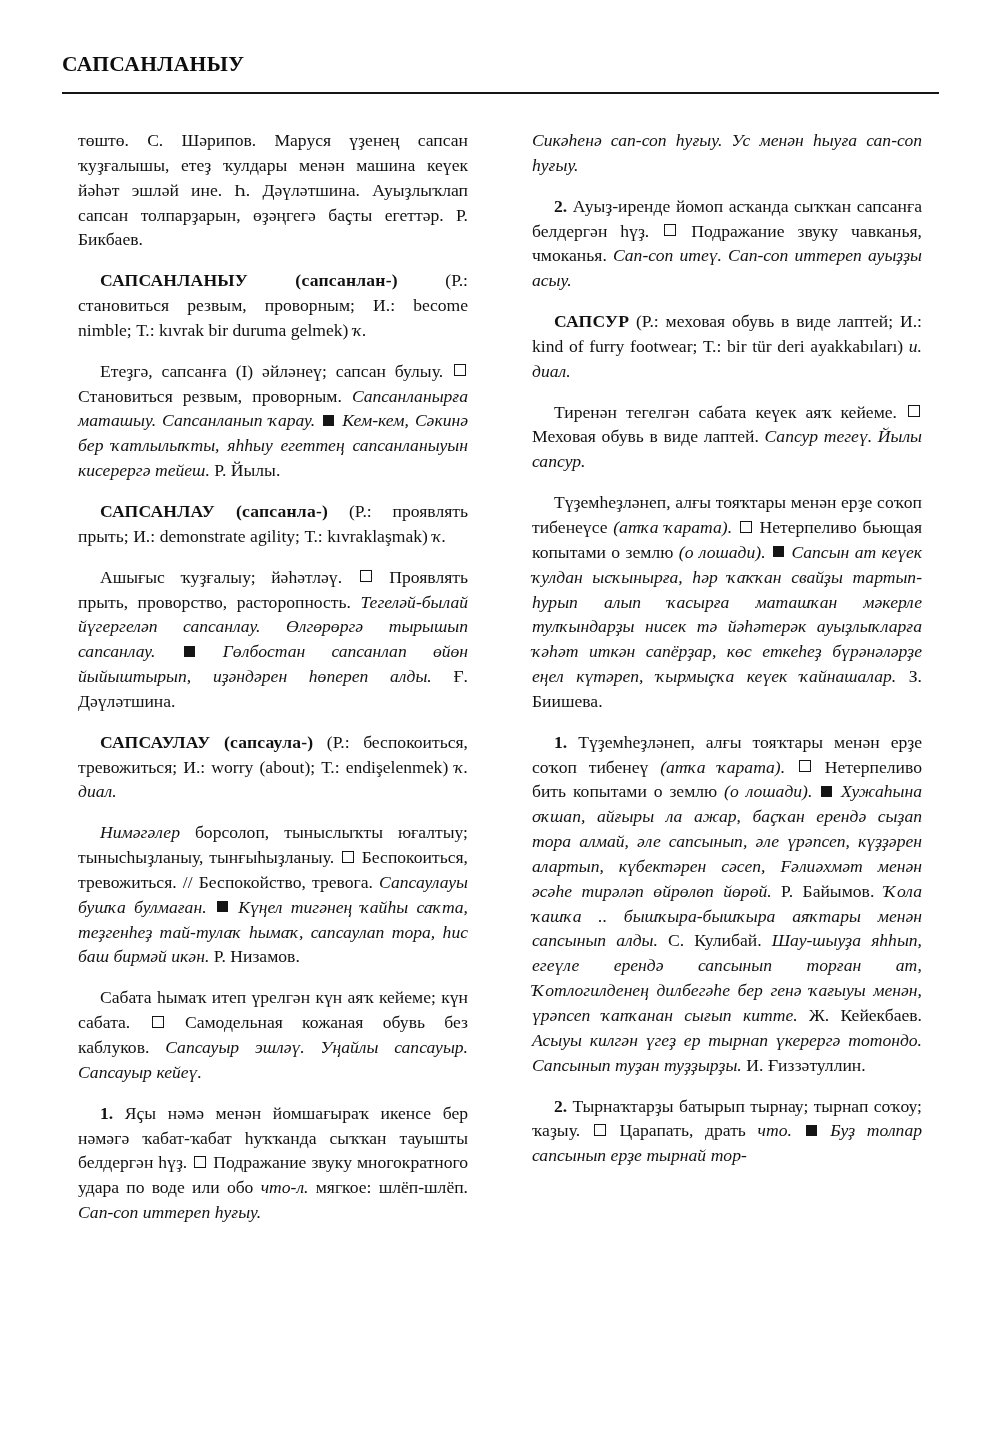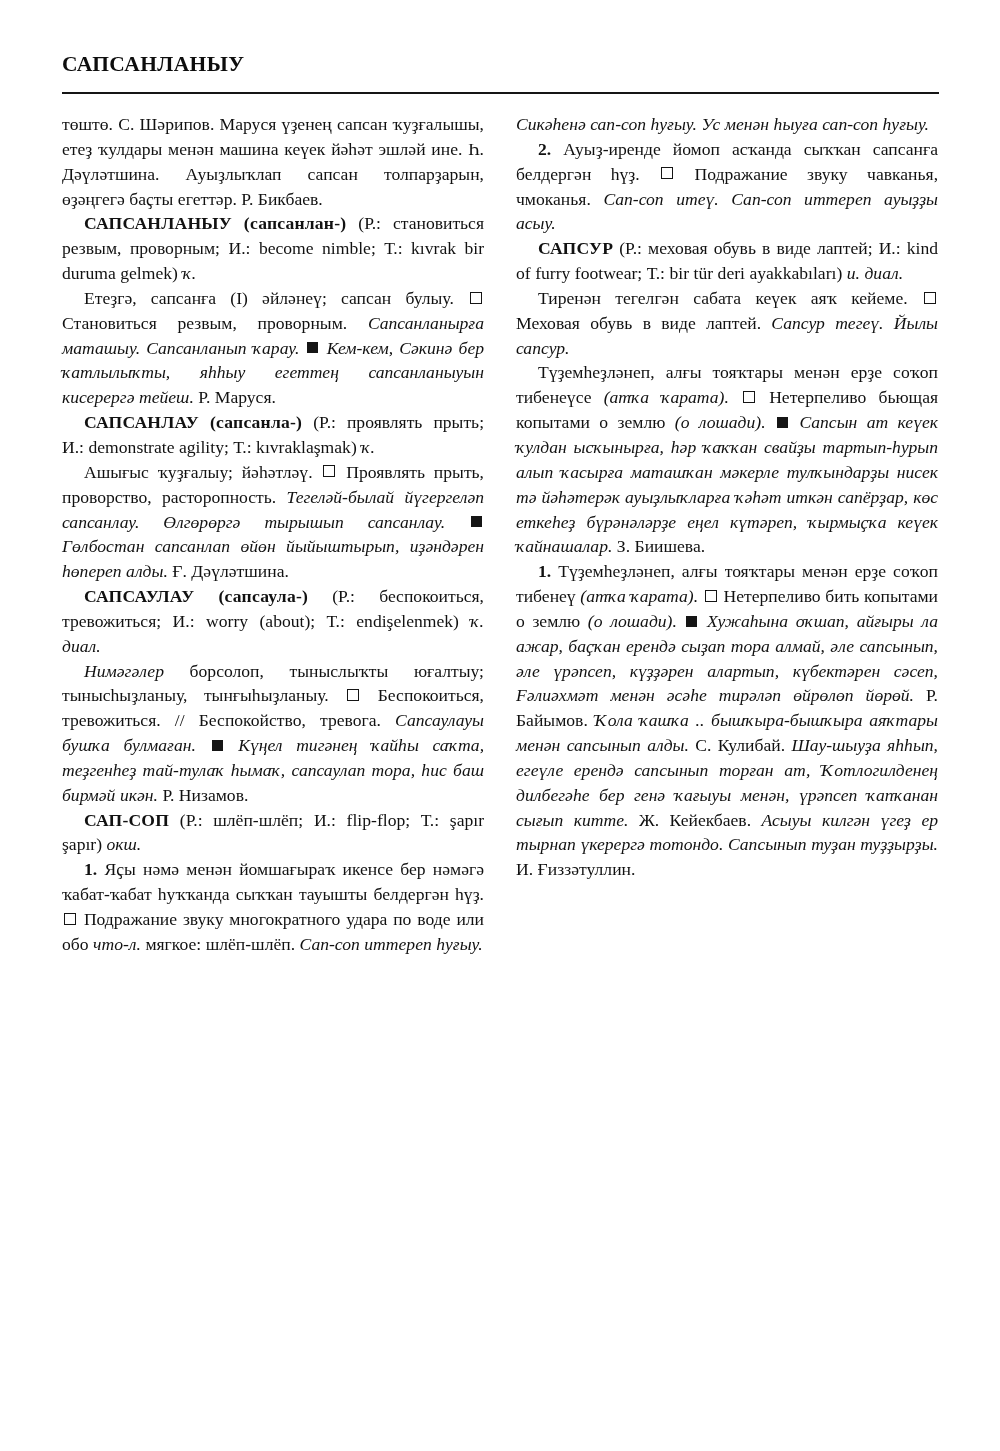--- a/index.html
+++ b/index.html
@@ -46,21 +46,21 @@
     top: 112px;
     width: 877px;
     display: flex;
     gap: 32px;
   }
   .col {
     width: 422px;
     flex: 0 0 422px;
   }
   p.e {
-    margin: 0;
+    margin: 16px;
     font-size: 17.6px;
     line-height: 24.85px;
     text-align: justify;
     text-justify: inter-word;
     hyphens: manual;
     word-spacing: 0.1px;
   }
   p.indent { text-indent: 22px; }
   p.cont   { text-indent: 0; }
   b.hw {
@@ -104,44 +104,45 @@
 
   <div class="head-rule"></div>
 
   <div class="columns">
 
     <div class="col">
 
       <p class="e cont"><span>төштө. С. Шәрипов. Маруся үҙенең сапсан ҡуҙғалышы, етеҙ ҡулдары менән машина кеүек йәһәт эшләй ине. Һ. Дәүләтшина. Ауыҙлыҡлап сапсан толпарҙарын, өҙәңгегә баҫты егеттәр. Р. Бикбаев.</span></p>
 
       <p class="e indent"><b class="hw">САПСАНЛАНЫУ</b> <b class="hw">(сапсанлан-)</b> (<span>Р.:</span> <span>становиться резвым, проворным;</span> <span>И.:</span> <span>become nimble;</span> <span>Т.:</span> <span>kıvrak bir duruma gelmek)</span> <i class="it">ҡ.</i></p>
-      <p class="e indent"><span>Етеҙгә, сапсанға (I) әйләнеү; сапсан булыу.</span> <span class="sq-open"></span> <span>Становиться резвым, проворным.</span> <i class="it">Сапсанланырға маташыу. Сапсанланып ҡарау.</i> <span class="sq-fill"></span> <i class="it">Кем-кем, Сәкинә бер ҡатлылыҡты, яһһыу егеттең сапсанланыуын кисерергә тейеш.</i> <span>Р. Маруся.</span></p>
+      <p class="e indent"><span>Етеҙгә, сапсанға (I) әйләнеү; сапсан булыу.</span> <span class="sq-open"></span> <span>Становиться резвым, проворным.</span> <i class="it">Сапсанланырға маташыу. Сапсанланып ҡарау.</i> <span class="sq-fill"></span> <i class="it">Кем-кем, Сәкинә бер ҡатлылыҡты, яһһыу егеттең сапсанланыуын кисерергә тейеш.</i> <span>Р. Йылы.</span></p>
 
       <p class="e indent"><b class="hw">САПСАНЛАУ</b> <b class="hw">(сапсанла-)</b> (<span>Р.:</span> <span>проявлять прыть;</span> <span>И.:</span> <span>demonstrate agility;</span> <span>Т.:</span> <span>kıvraklaşmak)</span> <i class="it">ҡ.</i></p>
       <p class="e indent"><span>Ашығыс ҡуҙғалыу; йәһәтләү.</span> <span class="sq-open"></span> <span>Проявлять прыть, проворство, расторопность.</span> <i class="it">Тегеләй-былай йүгергеләп сапсанлау. Өлгөрөргә тырышып сапсанлау.</i> <span class="sq-fill"></span> <i class="it">Гөлбостан сапсанлап өйөн йыйыштырып, иҙәндәрен һөпереп алды.</i> <span>Ғ. Дәүләтшина.</span></p>
 
       <p class="e indent"><b class="hw">САПСАУЛАУ</b> <b class="hw">(сапсаула-)</b> (<span>Р.:</span> <span>беспокоиться, тревожиться;</span> <span>И.:</span> <span>worry (about);</span> <span>Т.:</span> <span>endişelenmek)</span> <i class="it">ҡ.</i> <i class="it">диал.</i></p>
       <p class="e indent"><i class="it">Нимәгәлер</i> <span>борсолоп, тыныслыҡты юғалтыу; тынысһыҙланыу, тынғыһыҙланыу.</span> <span class="sq-open"></span> <span>Беспокоиться, тревожиться. // Беспокойство, тревога.</span> <i class="it">Сапсаулауы бушҡа булмаған.</i> <span class="sq-fill"></span> <i class="it">Күңел тигәнең ҡайһы саҡта, теҙгенһеҙ тай-тулаҡ һымаҡ, сапсаулап тора, һис баш бирмәй икән.</i> <span>Р. Низамов.</span></p>
 
+      <p class="e indent"><span>Сабата һымаҡ итеп үрелгән күн аяҡ кейеме; күн сабата.</span> <span class="sq-open"></span> <span>Самодельная кожаная обувь без каблуков.</span> <i class="it">Сапсауыр эшләү. Уңайлы сапсауыр. Сапсауыр кейеү.</i></p>
 
-      <p class="e indent"><b class="hw">САП-СОП</b> (<span>Р.:</span> <span>шлёп-шлёп;</span> <span>И.:</span> <span>flip-flop;</span> <span>Т.:</span> <span>şapır şapır)</span> <i class="it">окш.</i></p>
       <p class="e indent"><span class="num">1.</span> <span>Яҫы нәмә менән йомшағыраҡ икенсе бер нәмәгә ҡабат-ҡабат һуҡҡанда сыҡҡан тауышты белдергән һүҙ.</span> <span class="sq-open"></span> <span>Подражание звуку многократного удара по воде или обо</span> <i class="it">что-л.</i> <span>мягкое: шлёп-шлёп.</span> <i class="it">Сап-соп иттереп һуғыу.</i></p>
 
     </div>
 
     <div class="col">
 
       <p class="e cont"><i class="it">Сикәһенә сап-соп һуғыу. Ус менән һыуға сап-соп һуғыу.</i></p>
 
       <p class="e indent"><span class="num">2.</span> <span>Ауыҙ-иренде йомоп асҡанда сыҡҡан сапсанға белдергән һүҙ.</span> <span class="sq-open"></span> <span>Подражание звуку чавканья, чмоканья.</span> <i class="it">Сап-соп итеү. Сап-соп иттереп ауыҙҙы асыу.</i></p>
 
       <p class="e indent"><b class="hw">САПСУР</b> (<span>Р.:</span> <span>меховая обувь в виде лаптей;</span> <span>И.:</span> <span>kind of furry footwear;</span> <span>Т.:</span> <span>bir tür deri ayakkabıları)</span> <i class="it">и.</i> <i class="it">диал.</i></p>
       <p class="e indent"><span>Тиренән тегелгән сабата кеүек аяҡ кейеме.</span> <span class="sq-open"></span> <span>Меховая обувь в виде лаптей.</span> <i class="it">Сапсур тегеү. Йылы сапсур.</i></p>
 
       <p class="e indent"><span>Түҙемһеҙләнеп, алғы тояҡтары менән ерҙе соҡоп тибенеүсе</span> <i class="it">(атҡа ҡарата).</i> <span class="sq-open"></span> <span>Нетерпеливо бьющая копытами о землю</span> <i class="it">(о лошади).</i> <span class="sq-fill"></span> <i class="it">Сапсын ат кеүек ҡулдан ысҡынырға, һәр ҡаҡҡан свайҙы тартып-һурып алып ҡасырға маташҡан мәкерле тулҡындарҙы нисек тә йәһәтерәк ауыҙлыҡларға ҡәһәт иткән сапёрҙар, көс еткеһеҙ бүрәнәләрҙе еңел күтәреп, ҡырмыҫҡа кеүек ҡайнашалар.</i> <span>З. Биишева.</span></p>
 
       <p class="e indent"><span class="num">1.</span> <span>Түҙемһеҙләнеп, алғы тояҡтары менән ерҙе соҡоп тибенеү</span> <i class="it">(атҡа ҡарата).</i> <span class="sq-open"></span> <span>Нетерпеливо бить копытами о землю</span> <i class="it">(о лошади).</i> <span class="sq-fill"></span> <i class="it">Хужаһына оҡшап, айғыры ла ажар, баҫҡан ерендә сыҙап тора алмай, әле сапсынып, әле үрәпсеп, күҙҙәрен алартып, күбектәрен сәсеп, Fәлиәхмәт менән әсәһе тирәләп өйрөлөп йөрөй.</i> <span>Р. Байымов.</span> <i class="it">Ҡола ҡашҡа .. бышҡыра-бышҡыра аяҡтары менән сапсынып алды.</i> <span>С. Кулибай.</span> <i class="it">Шау-шыуҙа яһһып, егеүле ерендә сапсынып торған ат, Ҡотлогилденең дилбегәһе бер генә ҡағыуы менән, үрәпсеп ҡапҡанан сығып китте.</i> <span>Ж. Кейекбаев.</span> <i class="it">Асыуы килгән үгеҙ ер тырнап үкерергә тотондо. Сапсынып туҙан туҙҙырҙы.</i> <span>И. Ғиззәтуллин.</span></p>
+      <p class="e indent"><span class="num">2.</span> <span>Тырнаҡтарҙы батырып тырнау; тырнап соҡоу; ҡаҙыу.</span> <span class="sq-open"></span> <span>Царапать, драть</span> <i class="it">что.</i> <span class="sq-fill"></span> <i class="it">Буҙ толпар сапсынып ерҙе тырнай тор-</i></p>
 
     </div>
   </div>
 
 
 </div>
 
 </body></html>

